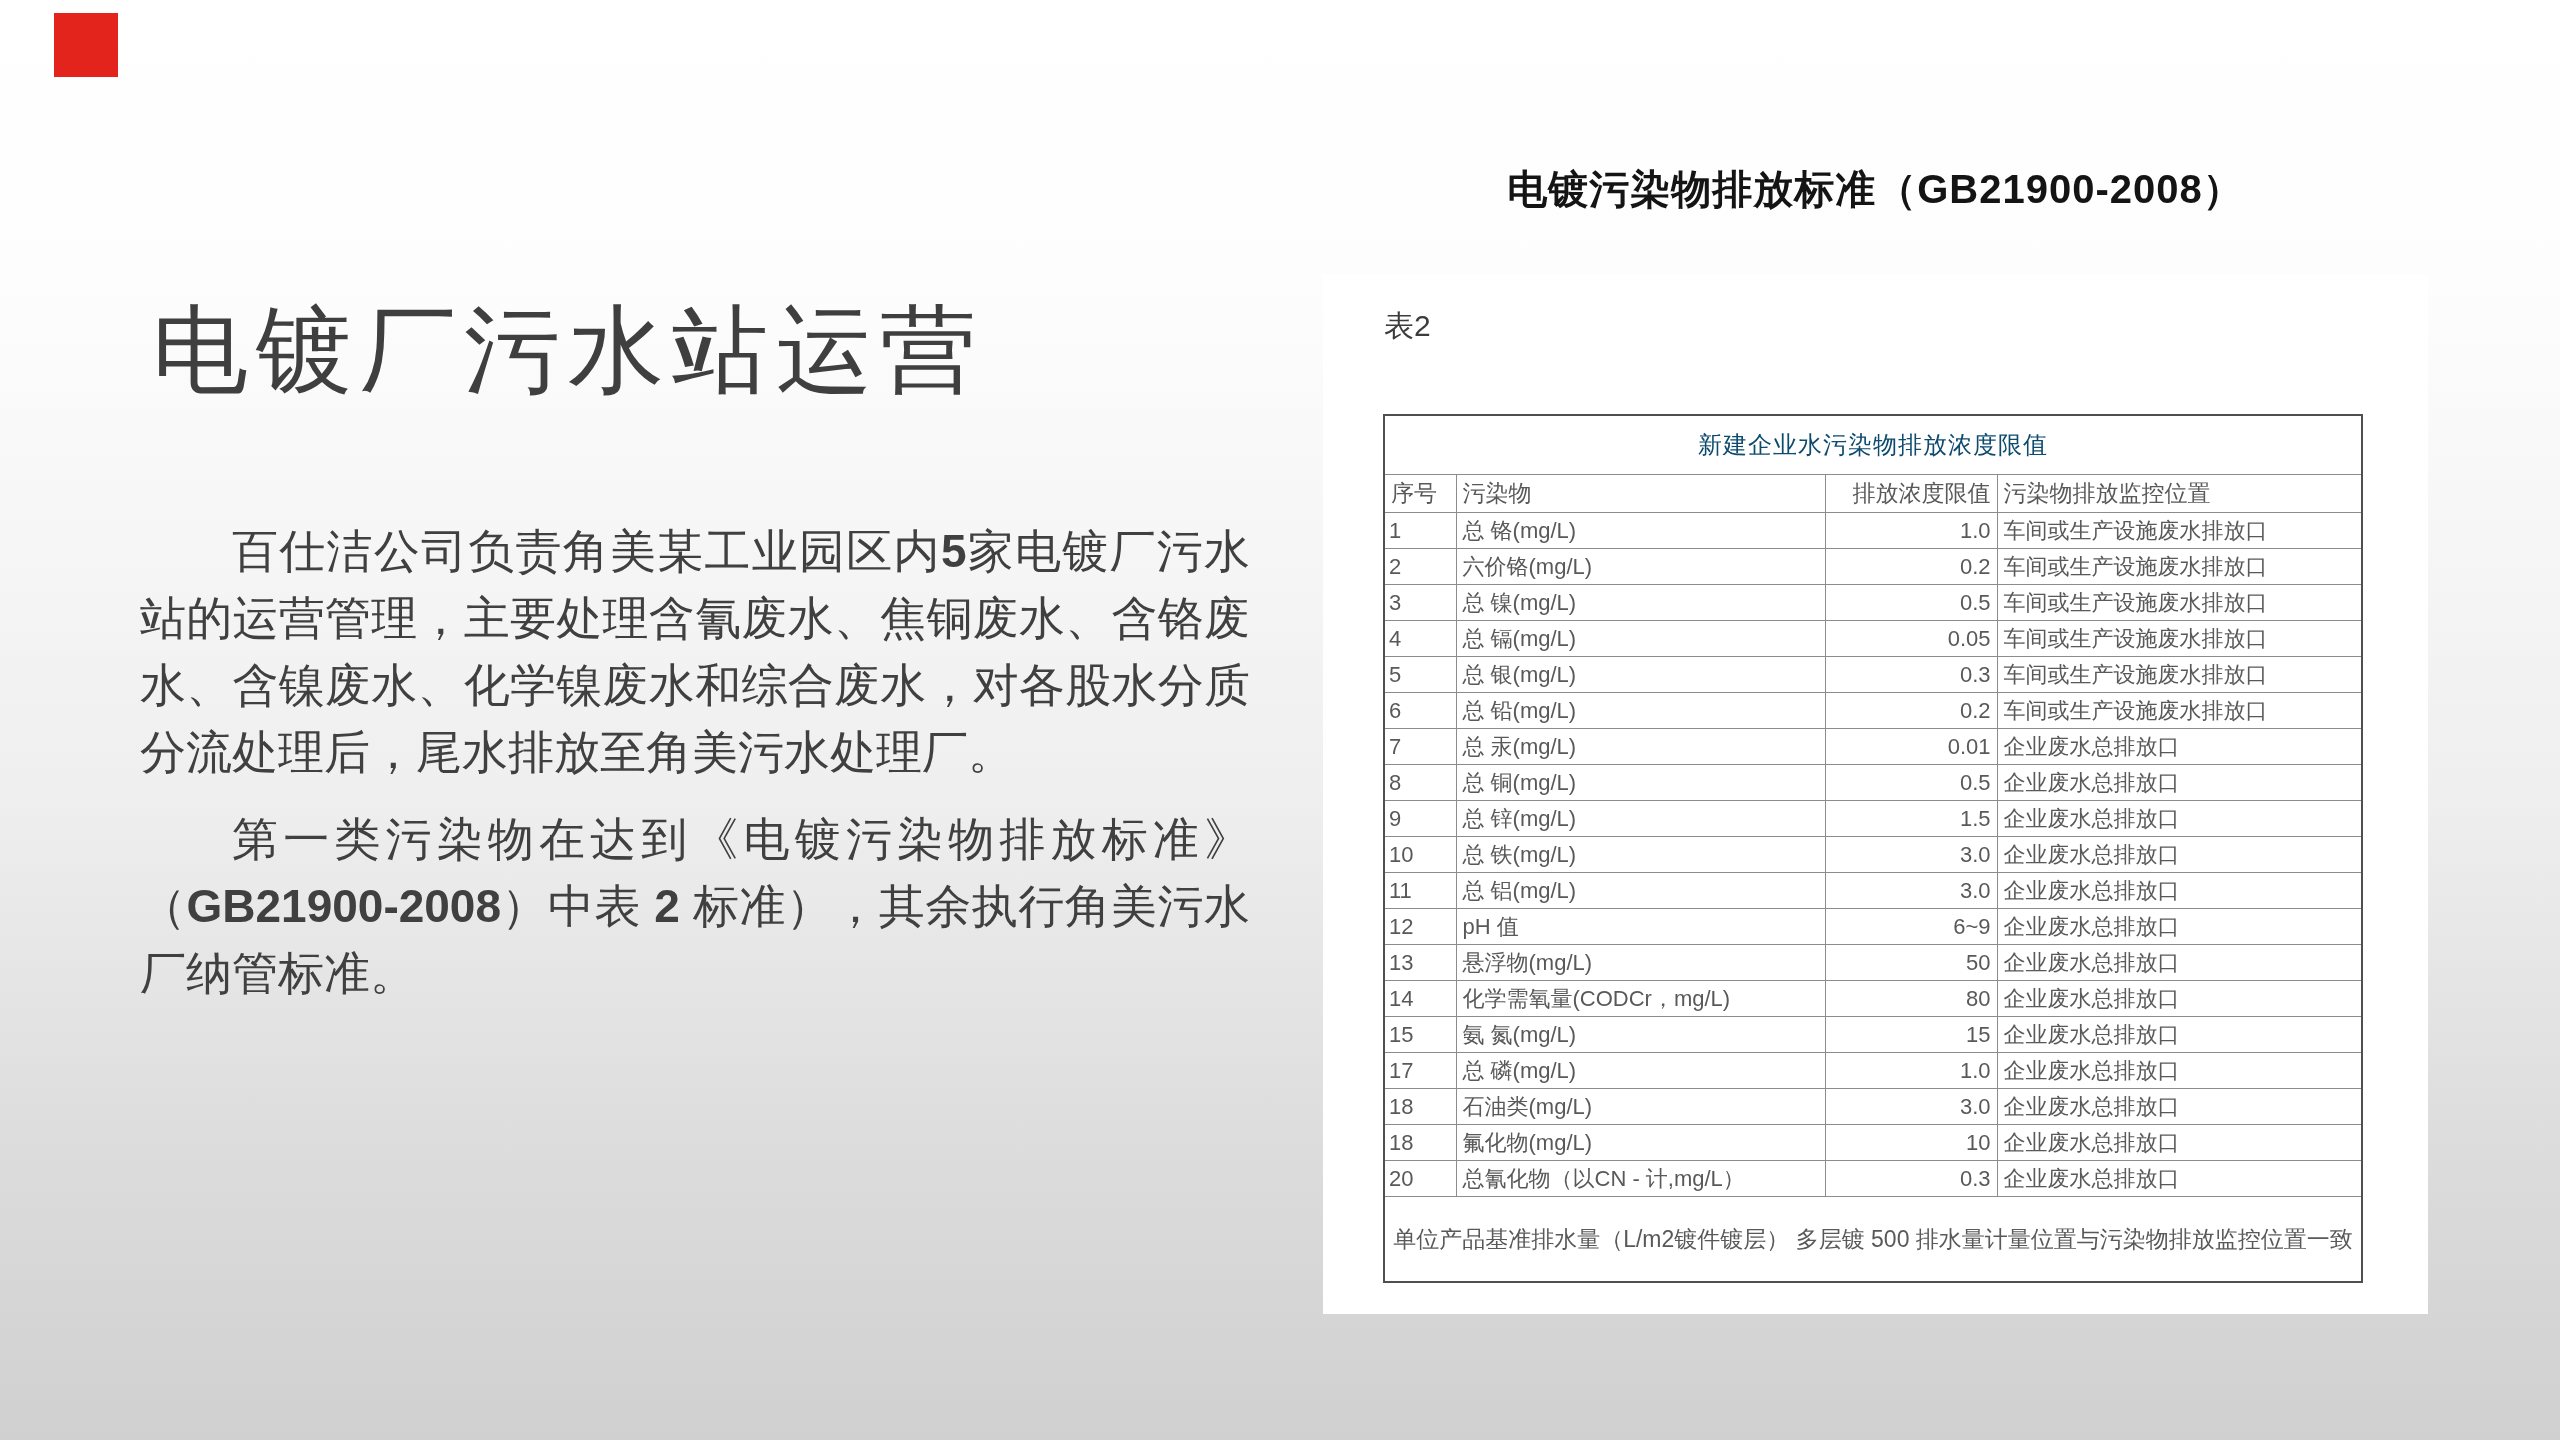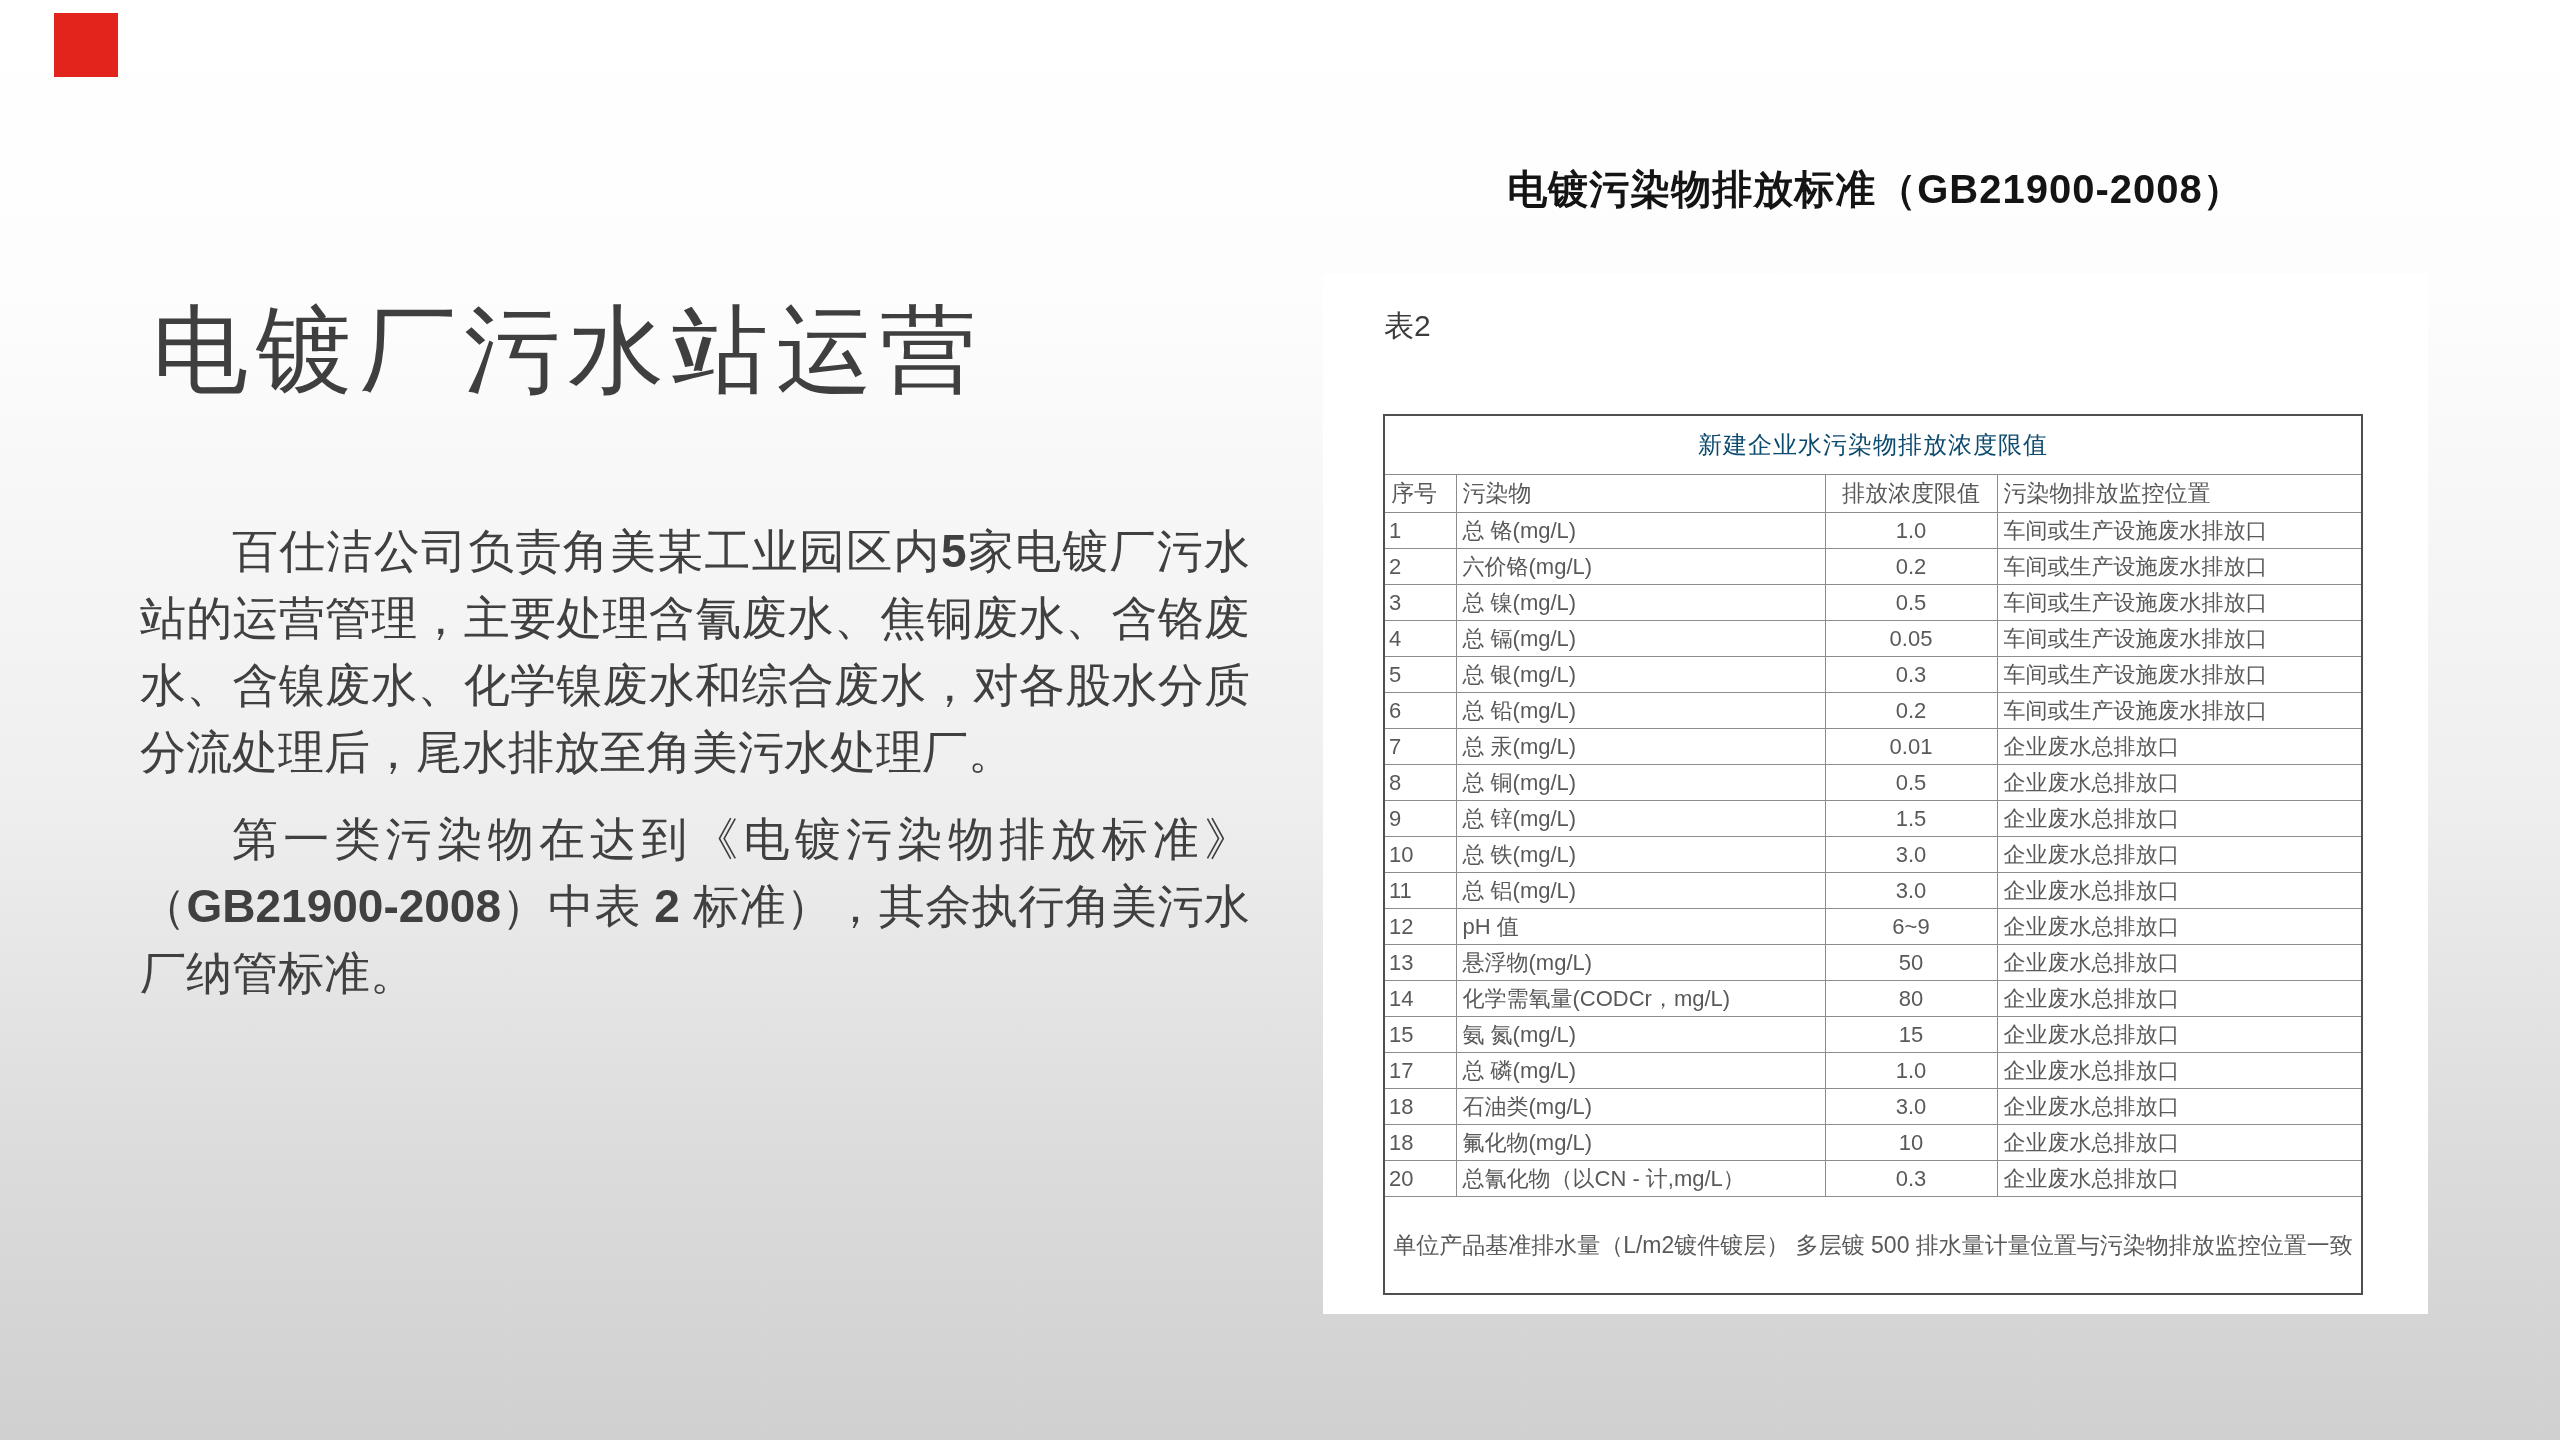--- a/index.html
+++ b/index.html
@@ -40,24 +40,24 @@
     border:2px solid #4f4f4f;
   }
   table.limits td,table.limits th{
     border:1px solid #8c8c8c;padding:0 6px;height:35px;vertical-align:middle;
     font-weight:400;overflow:hidden;white-space:nowrap;
   }
   table.limits .t-title{
     height:58px;text-align:center;font-size:24px;color:#0c4a6e;letter-spacing:1px;
   }
   table.limits thead th{height:37px;text-align:left;font-size:23px;}
-  table.limits th.c2,table.limits td.c2{text-align:center;}
+  table.limits th.c2,table.limits td.c2{text-align:right;}
   table.limits td.c0{padding-left:4px;}
   table.limits tfoot td{
-    height:68px;text-align:center;line-height:31px;padding:14px 8px;
+    height:68px;text-align:center;line-height:31px;padding:8px 8px;
     white-space:normal;font-size:23px;
   }
 </style>
 </head>
 <body>
 
 <div class="red-square" style="background: rgb(227, 36, 28);"></div>
 
 <h1 class="slide-title">电镀厂污水站运营</h1>
 

